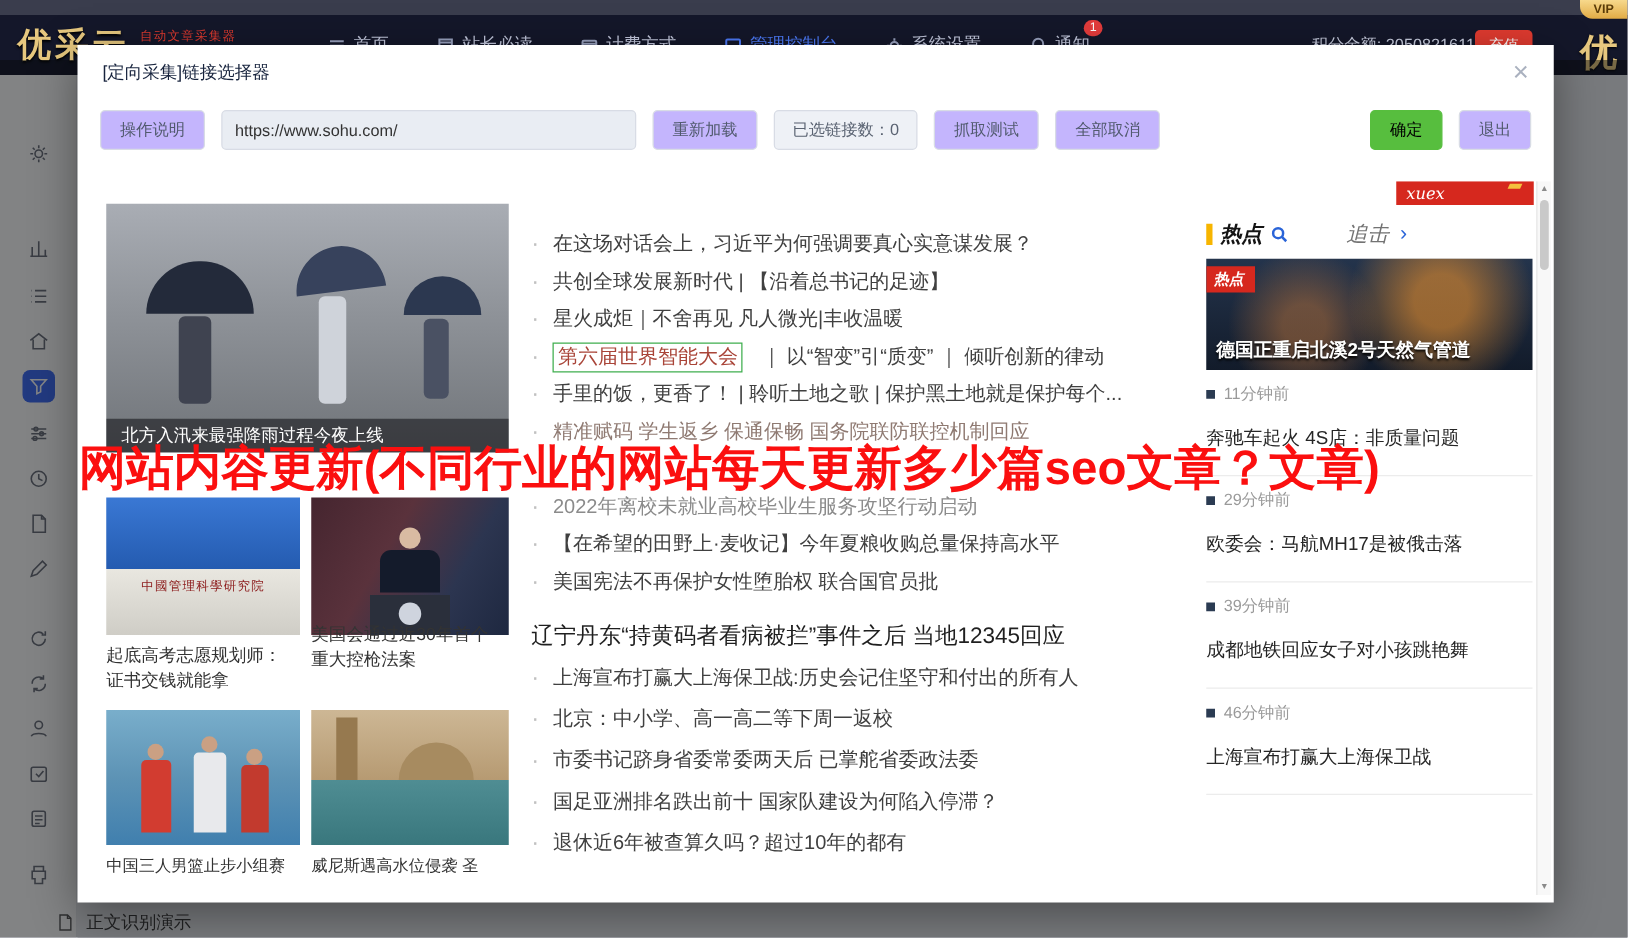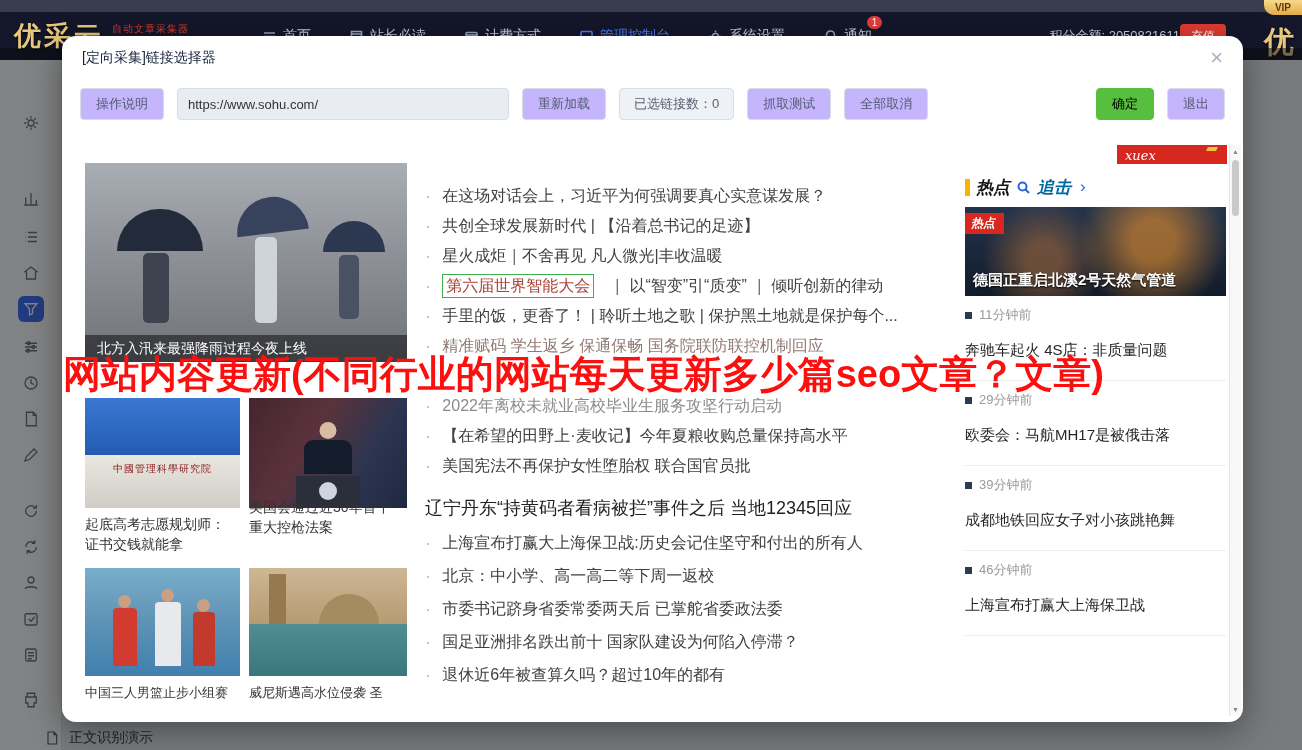--- a/index.html
+++ b/index.html
@@ -67,21 +67,21 @@
     position:absolute; left:44px; top:681px; display:flex; align-items:center; gap:9px;
     color:#3a3a3a; font-size:14px;
   }
   .bottom-row svg { width:16px; height:16px; stroke:#555; fill:none; stroke-width:1.7; }
 
   .backdrop { position:absolute; top:48px; left:0; right:0; bottom:0; background:rgba(8,9,12,.5); z-index:10; }
 
   
   .modal {
     position:absolute; left:62px; top:36px; width:1181px; height:686px;
-    background:#fff; border-radius:14px; box-shadow:0 8px 34px rgba(0,0,0,.4); z-index:20;
+    background:#fff; border-radius:0; box-shadow:0 8px 34px rgba(0,0,0,.4); z-index:20;
   }
   .modal-header { height:44px; padding:0 20px; display:flex; align-items:center; justify-content:space-between; }
   .modal-title { font-size:14px; color:#17233d; }
   .modal-close { font-size:22px; color:#aab1bf; cursor:pointer; line-height:1; }
 
   .toolbar { display:flex; align-items:center; gap:13px; padding:8px 18px 0 18px; }
   .btn {
     height:32px; padding:0 15px; background:#c4b5fd; border:1px solid #d8dce5;
     border-radius:4px; font-size:13px; color:#515a6e; cursor:pointer; font-family:inherit;
     white-space:nowrap;
@@ -179,21 +179,21 @@
   .news-gap { height:30px; }
   .news-row.big { font-size:18px; color:#1f1f1f; height:36px; line-height:36px; margin-top:9px; }
   .news-row.tail { height:33px; line-height:33px; }
 
   
   .hot-col { position:absolute; left:885px; top:30px; width:261px; }
   .hot-header { display:flex; align-items:center; gap:6px; height:24px; }
   .hot-bar { width:5px; height:17px; background:#f7b500; }
   .hot-t1 { font-size:17px; font-weight:bold; font-style:italic; color:#141414; }
   .hot-mag { width:15px; height:15px; stroke:#2a64d8; fill:none; stroke-width:2; }
-  .hot-t2 { font-size:17px; font-weight:bold; font-style:italic; color:#0369a1; }
+  .hot-t2 { font-size:17px; font-weight:normal; font-style:italic; color:#737373;margin-left:40px; }
   .hot-arrow { color:#2a64d8; font-size:17px; margin-left:3px; }
   .hot-feature {
     position:relative; margin-top:8px; width:261px; height:89px; overflow:hidden;
     background:
       radial-gradient(circle at 72% 38%, rgba(235,145,45,.6) 0 11%, transparent 38%),
       radial-gradient(circle at 30% 60%, rgba(205,125,60,.45) 0 9%, transparent 32%),
       linear-gradient(180deg,#24344c 0%,#121b2a 100%);
   }
   .hot-badge {
     position:absolute; left:0; top:6px; background:#d6281e; color:#fff;

